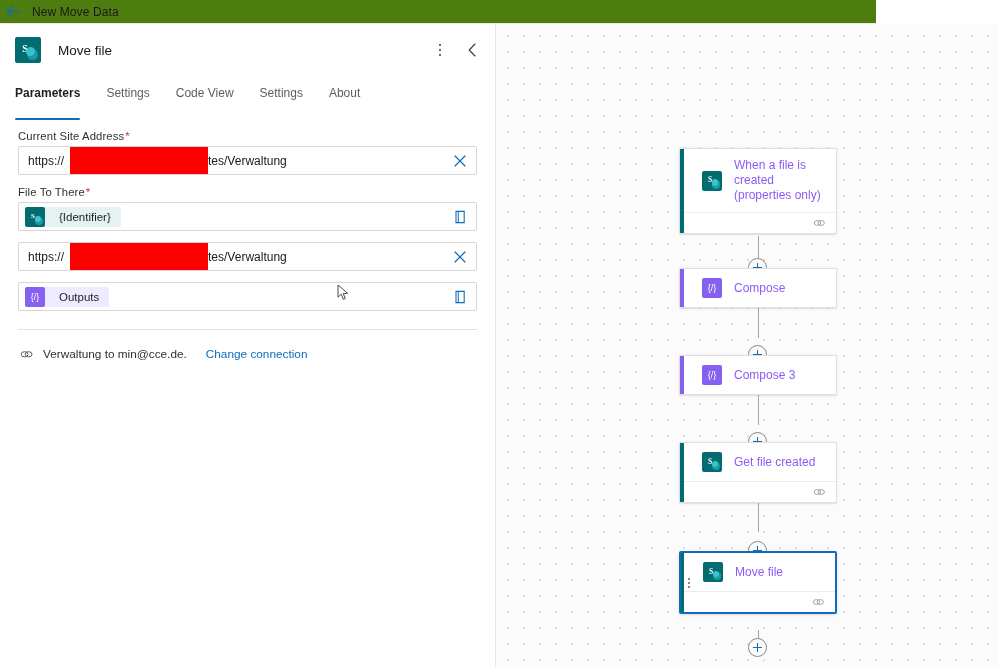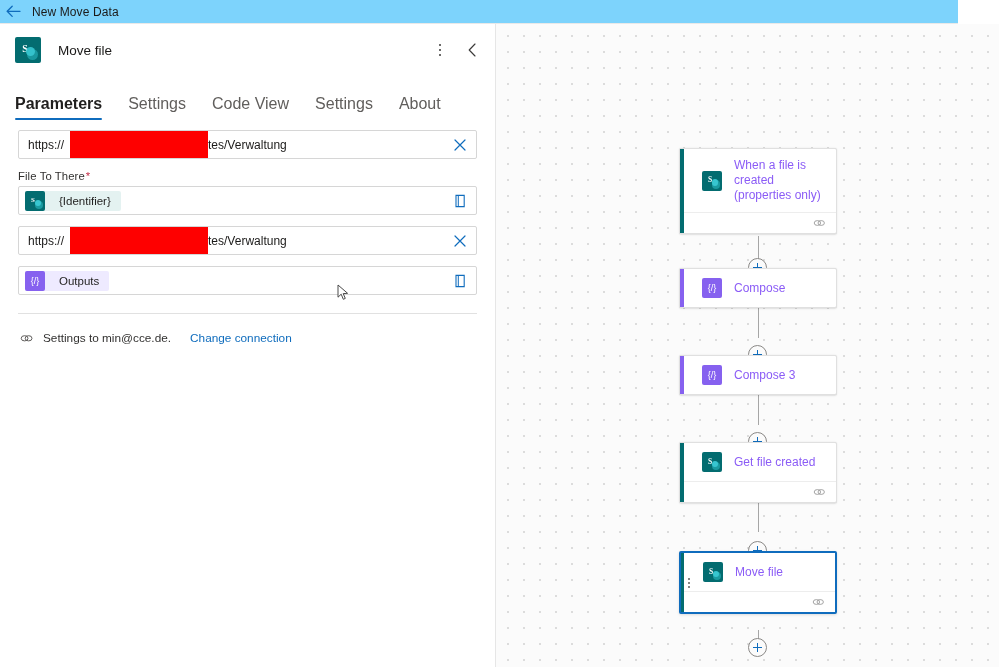--- a/index.html
+++ b/index.html
@@ -7,22 +7,22 @@
     margin: 0; padding: 0;
     width: 999px; height: 667px;
     overflow: hidden;
     background: #ffffff;
     font-family: "Liberation Sans", sans-serif;
     -webkit-font-smoothing: antialiased;
   }
 
   
   .topbar {
-    position: absolute; left: 0; top: 0; width: 958px; height: 24px;
-    background: #7dd3fc;
+    position: absolute; left: 0; top: 0; width: 876px; height: 24px;
+    background: #4d7c0f;
     display: flex; align-items: center;
     border-bottom: 1px solid #e9e9e9;
   }
   .back-arrow {
     width: 26px; height: 24px;
     display: flex; align-items: center; justify-content: center;
     cursor: pointer;
   }
   .back-arrow svg { display: block; }
   .topbar-title {
@@ -79,22 +79,22 @@
   .dots-v { display: flex; flex-direction: column; gap: 2.5px; align-items: center; }
   .dots-v i { width: 2.5px; height: 2.5px; background: #3b3a39; border-radius: 50%; display: block; }
 
   
   .tabs {
     display: flex; align-items: flex-end; gap: 0;
     padding: 0 2px; height: 34px; margin-top: 10px;
   }
   .tab {
     position: relative;
-    font-size: 16px; color: #605e5c;
-    padding: 0 13px 7px 13px;
+    font-size: 12px; color: #605e5c;
+    padding: 0 13px 20px 13px;
     cursor: pointer; white-space: nowrap;
   }
   .tab.active { color: #201f1e; font-weight: 600; }
   .tab.active::after {
     content: ""; position: absolute; left: 13px; right: 13px; bottom: 0;
     height: 2.5px; background: #0f6cbd; border-radius: 2px;
   }
 
   
   .form { padding: 10px 18px 0 18px; }
@@ -281,20 +281,23 @@
     <div class="tab active">Parameters</div>
     <div class="tab">Settings</div>
     <div class="tab">Code View</div>
     <div class="tab">Settings</div>
     <div class="tab">About</div>
   </div>
 
   <div class="form">
 
     <div class="field">
+      <div class="field-label">
+        <span>Current Site Address</span><span class="req">*</span>
+      </div>
       <div class="input">
         <span class="input-text">
           <span>https://</span><span style="opacity:0">xxxxxxxxxxxxxxxxxxxxxx</span><span>/sites/Verwaltung</span>
         </span>
         <span class="redact" style="left:51px; top:-1px; width:138px; height:31px;"></span>
         <span class="input-affix">
           <svg width="12" height="12" viewBox="0 0 12 12">
             <path d="M1 1 L11 11 M11 1 L1 11" stroke="#0f6cbd" stroke-width="1.2" stroke-linecap="round" fill="none"></path>
           </svg>
         </span>
@@ -356,21 +359,21 @@
 
   </div>
 
   <hr class="divider">
 
   <div class="conn-row">
     <svg width="14" height="11" viewBox="0 0 14 11">
       <ellipse cx="4.6" cy="5.3" rx="3.4" ry="2.6" fill="none" stroke="#605e5c" stroke-width="1"></ellipse>
       <ellipse cx="8.6" cy="5.3" rx="3.4" ry="2.6" fill="none" stroke="#605e5c" stroke-width="1"></ellipse>
     </svg>
-    <span>Settings to min@cce.de.</span>
+    <span>Verwaltung to min@cce.de.</span>
     <span class="conn-link">Change connection</span>
   </div>
 </div>
 
 <div class="canvas">
 
   <div class="conn-line" style="left:262px; top:212px; height:32px;"></div>
   <div class="plus-btn" style="left:252px; top:234px;"></div>
   <div class="conn-line" style="left:262px; top:253px; height:14px;"></div>
   <div class="arrow-head" style="left:258px; top:265px;"></div>

